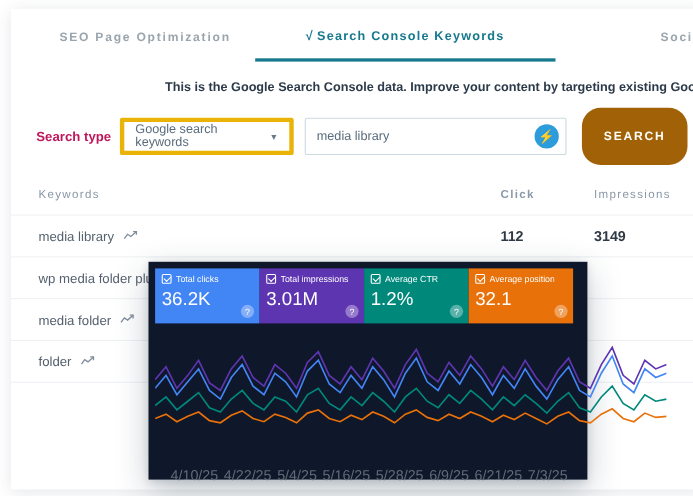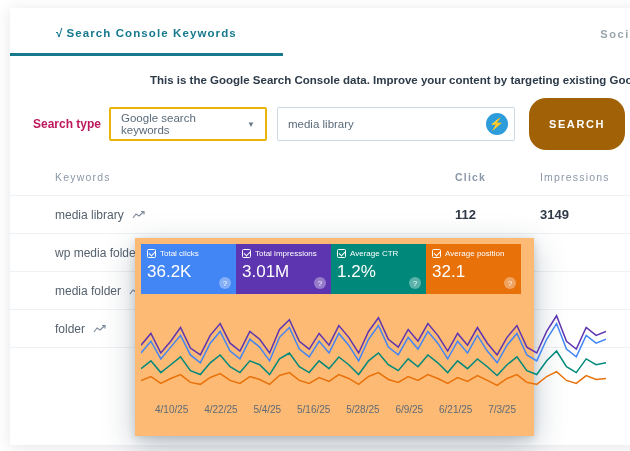--- a/index.html
+++ b/index.html
@@ -18,71 +18,72 @@
   .tab.last { margin-left:auto; padding-right:0; overflow:hidden; }
 
   
   .info-bar { position:absolute; left:0; top:62px; width:620px; height:20px; line-height:20px;
               padding-left:140px; font-size:11.5px; font-weight:700; color:#2c3a49;
               white-space:nowrap; overflow:hidden; }
 
   
   .search-row { position:absolute; left:0; top:94px; width:620px; height:44px; display:flex; align-items:center; padding-left:23px; }
   .search-label { font-size:12px; font-weight:700; color:#be185d; width:76px; }
-  .select { width:158px; height:34px; border:2px solid #eab308; border-radius:2px; background:#fff;
+  .select { width:158px; height:34px; border:4px solid #eab308; border-radius:2px; background:#fff;
             display:flex; align-items:center; padding:0 10px;
             font-size:11.5px; color:#5a6b7b; cursor:pointer; }
   .select .caret { font-size:8px; color:#6b7a88; }
   .input-wrap { width:238px; height:34px; border:1px solid #ccd9e0; border-radius:2px; background:#fff;
                 margin-left:10px; display:flex; align-items:center; padding:0 6px 0 10px; }
   .kw-input { flex:1; border:none; outline:none; font-size:11.5px; color:#5a6b7b; font-family:"Liberation Sans", sans-serif; background:transparent; }
   .bolt { width:22px; height:22px; border-radius:50%; background:#2d9cdb; color:#fff; display:flex;
           align-items:center; justify-content:center; font-size:12px; cursor:pointer; }
   .search-btn { margin-left:14px; width:96px; height:52px; border:none; border-radius:17px; background:#a16207;
                 color:#fff; font-size:11px; font-weight:700; letter-spacing:1.6px; cursor:pointer;
                 font-family:"Liberation Sans", sans-serif; }
 
   
   .table { position:absolute; left:0; top:150px; width:620px; }
   .trow { display:flex; align-items:center; padding-left:25px; }
   .thead { height:38px; border-bottom:1px solid #eef1f4; }
   .th { font-size:10.5px; letter-spacing:1.2px; color:#8a98a8; font-weight:400; }
-  .col-kw { flex:1; display:flex; align-items:center; gap:8px;margin-left:20px; }
+  .col-kw { flex:1; display:flex; align-items:center; gap:8px; }
   .col-click { width:85px;font-weight:bold; }
   .col-imp { width:90px; }
   .row { height:38px; border-bottom:1px solid #eef1f4; }
   .kw-text { font-size:12px; color:#55616e; }
   .num { font-size:13px; font-weight:700; color:#2f3a46; }
   .trend { display:inline-block; }
 
   
-  .card { position:absolute; left:135px; top:238px; width:399px; height:198px; background:#fdba74; z-index:5;
+  .card { position:absolute; left:135px; top:238px; width:399px; height:198px; background:#0f172a; z-index:5;
           box-shadow:0 10px 30px rgba(30,50,70,0.28), 0 2px 8px rgba(30,50,70,0.18); padding:6px 8px 6px 6px; }
   .tiles { display:flex; }
   .tile { width:95px; height:50px; padding:5px 6px; color:#fff; position:relative; cursor:pointer; }
   .tile-top { display:flex; align-items:center; gap:4px; }
   .cbx { width:9px; height:9px; border:1.3px solid #fff; border-radius:1.5px; position:relative; flex:0 0 auto; }
   .cbx:after { content:""; position:absolute; left:1px; top:1px; width:5px; height:2.5px;
                border-left:1.3px solid #fff; border-bottom:1.3px solid #fff; transform:rotate(-45deg); }
   .tile-label { font-size:8px; white-space:nowrap; overflow:hidden; }
   .tile-value { font-size:17px; margin-top:4px; }
   .help { position:absolute; right:5px; bottom:5px; width:12px; height:12px; border-radius:50%;
           background:rgba(255,255,255,0.35); color:#fff; font-size:8px; display:flex; align-items:center;
           justify-content:center; cursor:pointer; }
   .chart { display:block; width:465px; height:98px; margin-top:10px; }
   .xlabels { display:flex; justify-content:space-between; padding:2px 10px 0 14px; }
-  .xlabels span { font-size:10px; color:#5f6b76; }
+  .xlabels span { font-size:13px; color:#5f6b76;margin-top:20px; }
 </style>
 </head>
 <body>
 
 <div class="screen">
   <div class="panel">
 
     <div class="tabs">
+      <div class="tab first">SEO Page Optimization</div>
       <div class="tab active">
         <span class="check">√</span>
         <span>Search Console Keywords</span>
       </div>
       <div class="tab last">Soci</div>
     </div>
 
     <div class="info-bar">This is the Google Search Console data. Improve your content by targeting existing Google key</div>
 
     <div class="search-row">

